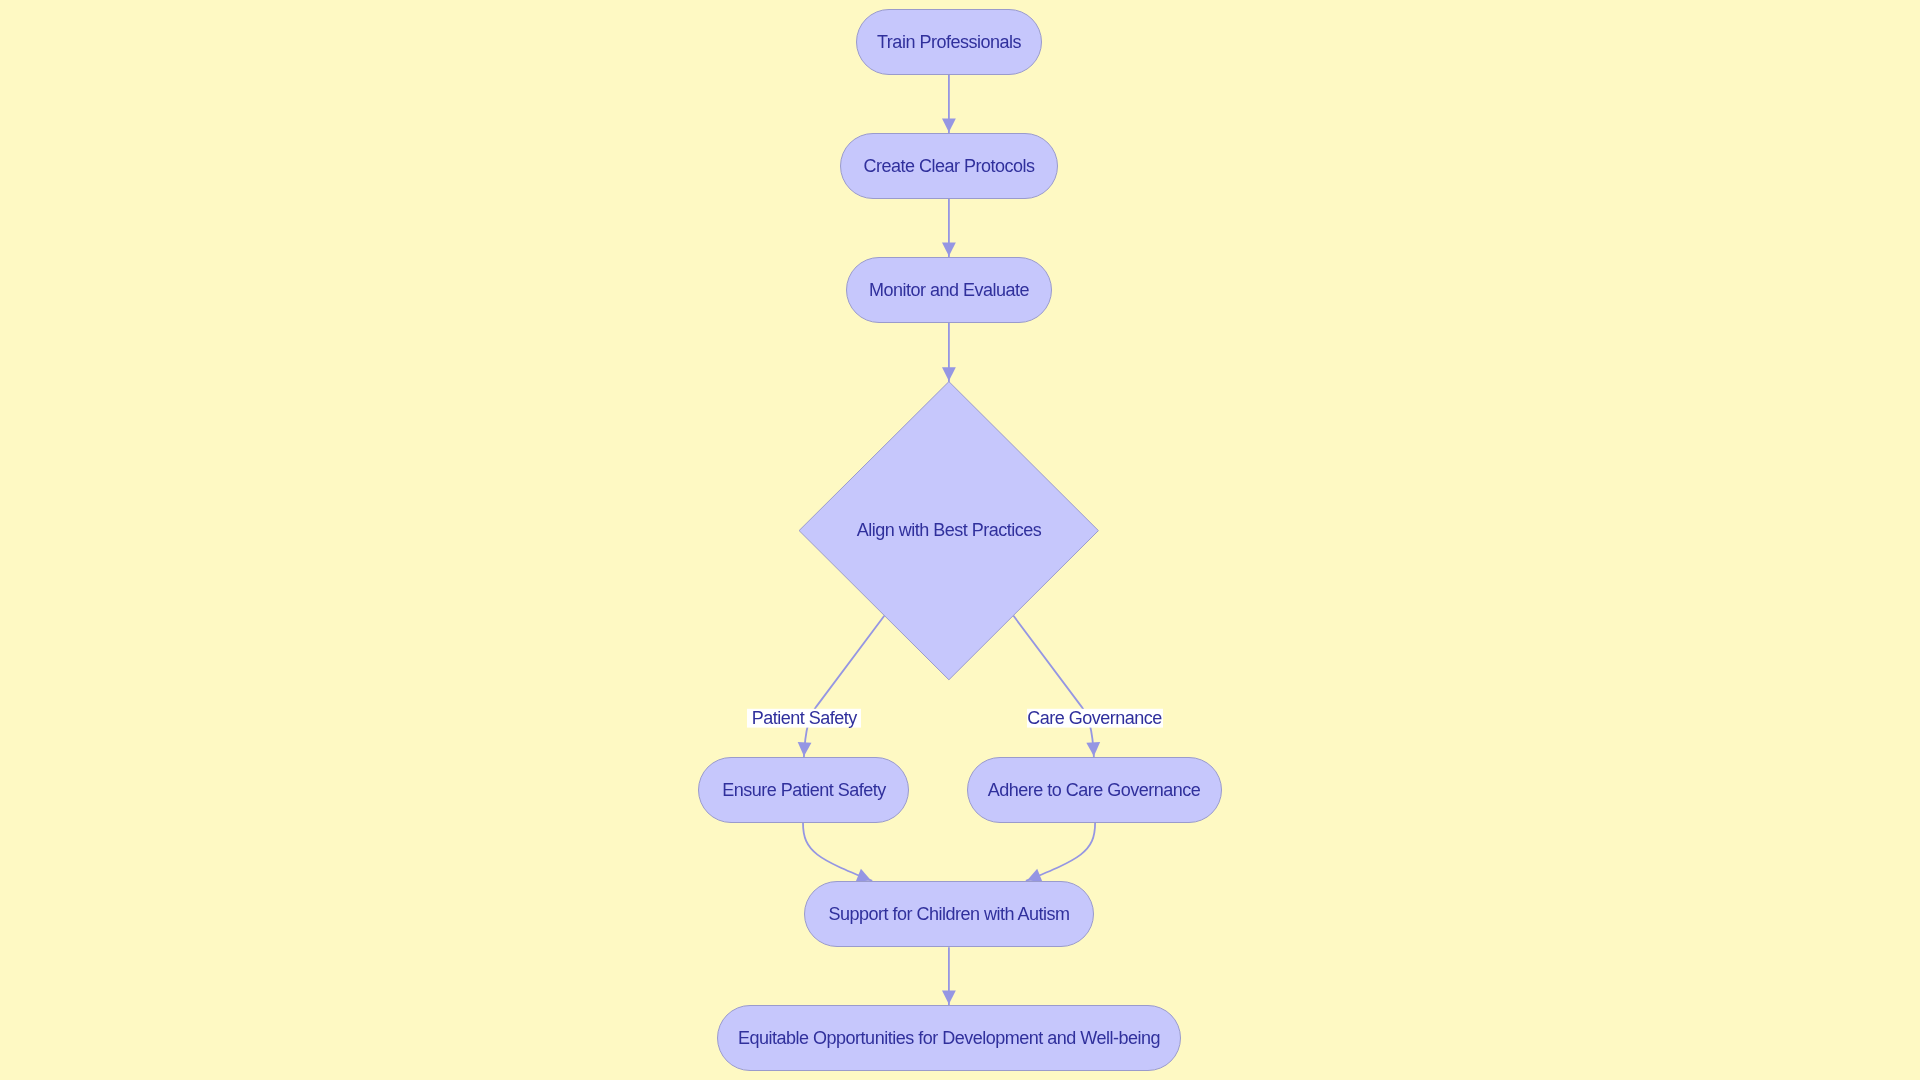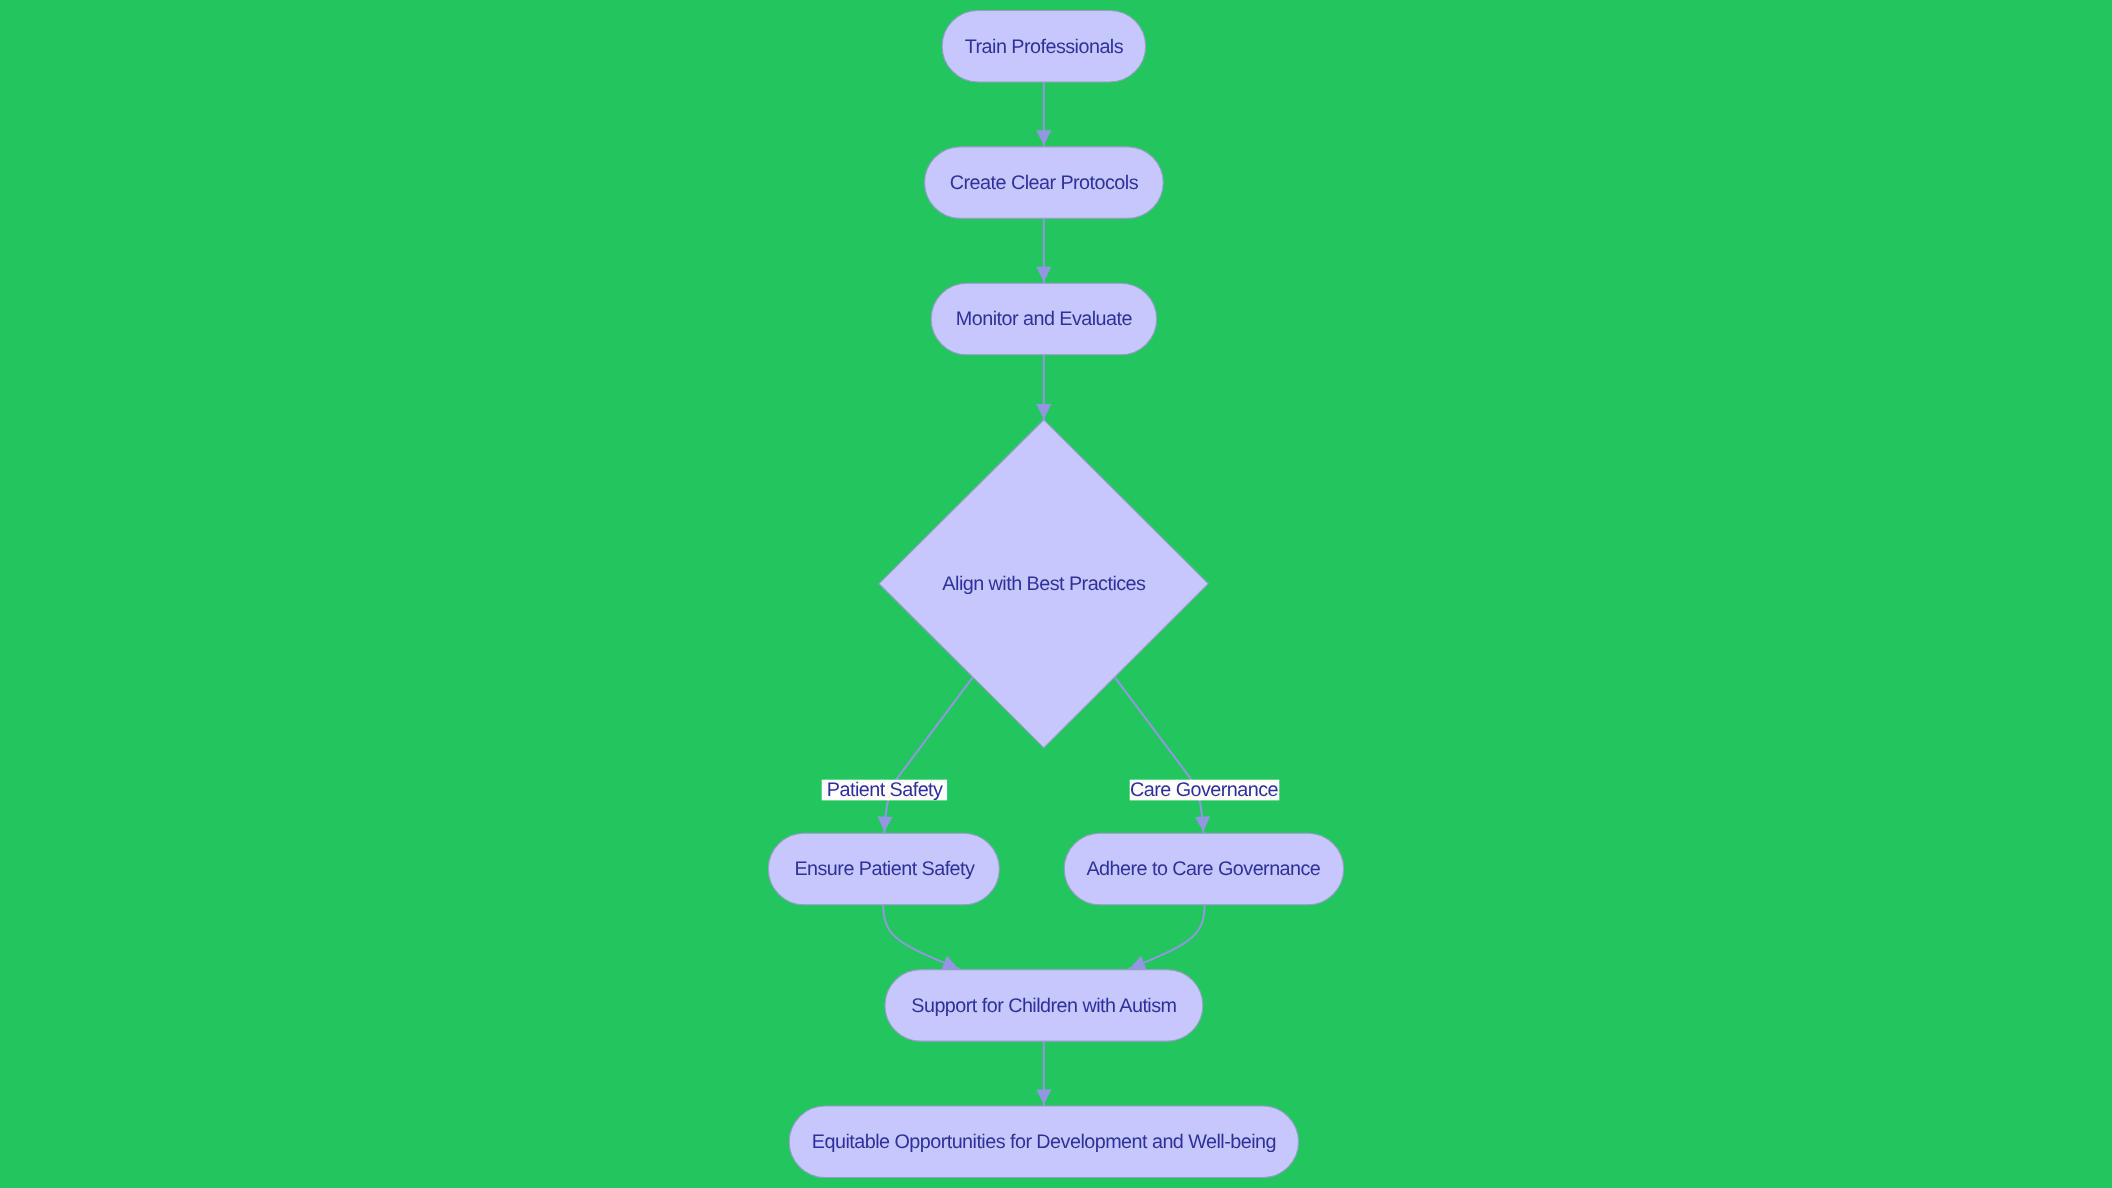--- a/index.html
+++ b/index.html
@@ -8,21 +8,21 @@
     padding: 0;
     width: 1920px;
     height: 1080px;
     background: #ffffff;
     overflow: hidden;
   }
   #chart-root {
     position: relative;
     width: 1920px;
     height: 1080px;
-    background: #22c55e;
+    background: #fef9c3;
   }
   svg#flow { display: block; width: 1920px; height: 1080px; }
 
   .node-shape {
     fill: #c6c7fc;
     stroke: #9a9bcc;
     stroke-width: 1;
   }
   .node-label {
     fill: #30309c;

